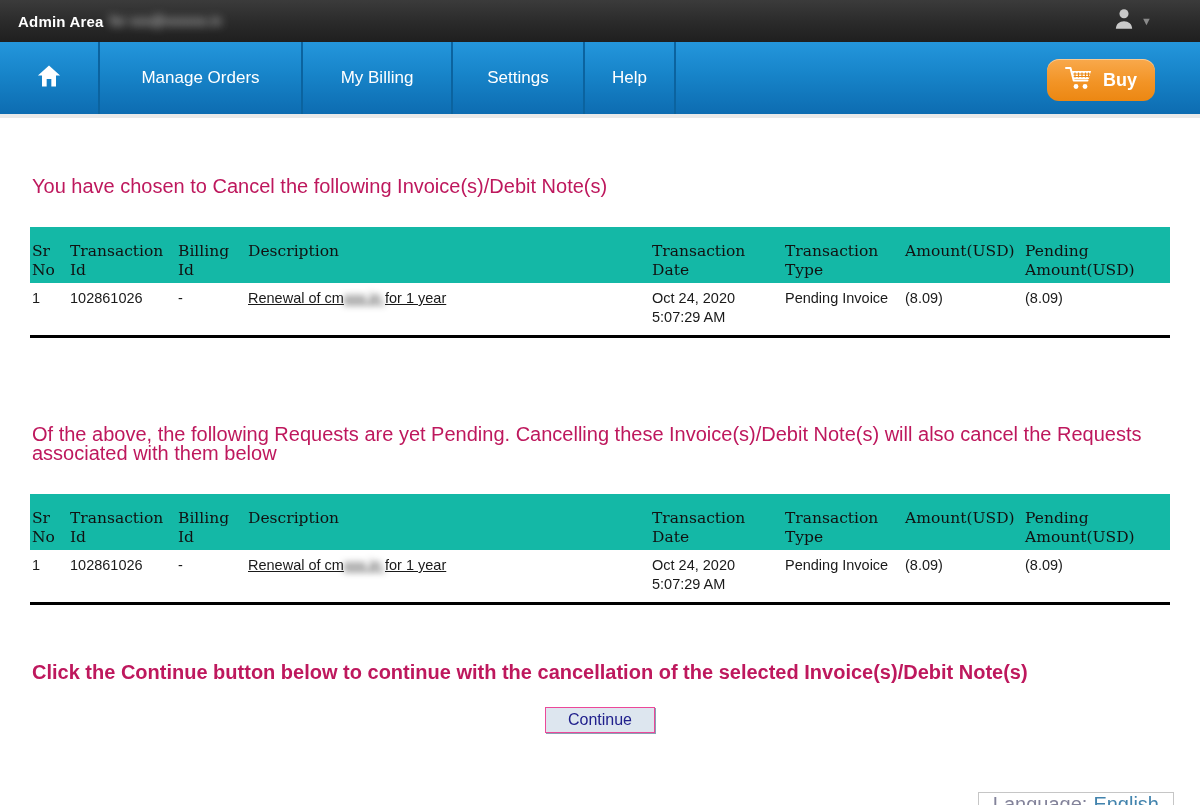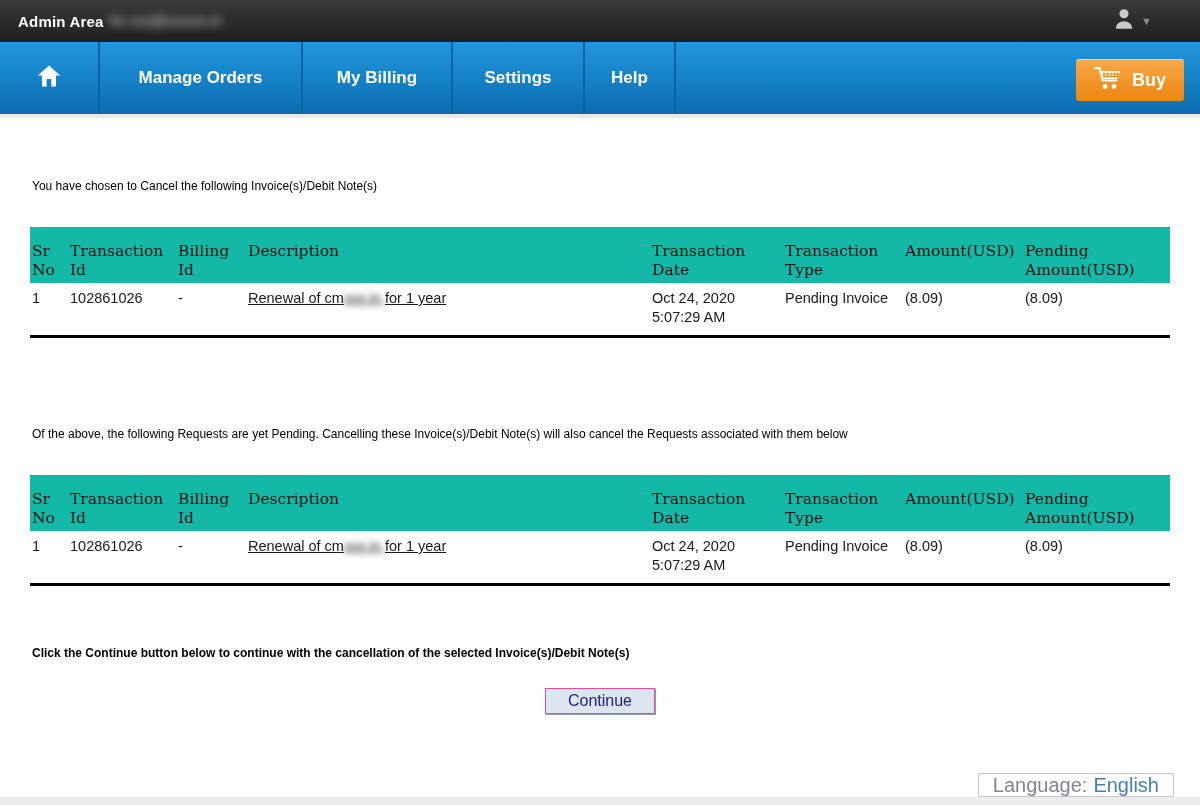--- a/index.html
+++ b/index.html
@@ -12,36 +12,36 @@
   .topbar-title { color:#ffffff; font-weight:bold; font-size:15px; letter-spacing:.2px; }
   .topbar-masked { color:#d6d6d6; font-size:14px; margin-left:6px; filter:blur(4px);
                    user-select:none; }
   .user-area { position:absolute; right:48px; top:6px; display:flex; align-items:center; cursor:pointer; }
   .user-caret { color:#8a8a8a; font-size:11px; margin-left:4px; }
 
   
   .nav { height:76px; background:linear-gradient(180deg,#2496dc 0%,#1784c9 45%,#0d6cb1 100%);
          display:flex; align-items:stretch; position:relative; border-bottom:4px solid #e9e9e9; }
   .nav-tab { display:flex; align-items:center; justify-content:center; color:#fff;
-             font-weight:bold; font-size:17px; cursor:pointer; border-left:2px solid #0b639f; }
+             font-weight:normal; font-size:17px; cursor:pointer; border-left:2px solid #0b639f; }
   .nav-tab:first-child { border-left:none; }
   .tab-home { width:98px; }
   .tab-manage { width:203px; }
   .tab-billing { width:150px; }
   .tab-settings { width:132px; }
   .tab-help { width:93px; border-right:2px solid #0b639f; }
-  .buy-btn { position:absolute; right:16px; top:17px; width:108px; height:42px;
+  .buy-btn { position:absolute; right:45px; top:17px; width:108px; height:42px;
              background:linear-gradient(180deg,#f9a94c 0%,#f29426 55%,#ec8712 100%);
-             border:none; border-radius:3px; color:#fff; font-weight:bold; font-size:18px;
+             border:none; border-radius:12px; color:#fff; font-weight:bold; font-size:18px;
              display:flex; align-items:center; justify-content:center; gap:8px; cursor:pointer;
              box-shadow:inset 0 1px 0 rgba(255,255,255,.4); font-family:"Liberation Sans",sans-serif; }
 
   
   .content { position:relative; }
-  .para { font-size:12px; color:#000000; margin-left:32px; line-height:19px; }
+  .para { font-size:20px; color:#be185d; margin-left:32px; line-height:19px; }
   .p1 { padding-top:59px; }
   .p2 { margin-top:87px; }
   .p3 { margin-top:58px;font-weight:bold; }
 
   table.grid { border-collapse:collapse; table-layout:fixed; width:1140px;
                margin:31px 0 0 30px; border-bottom:3px solid #000; }
   table.grid th { background:#14b8a6; font-family:"DejaVu Serif", serif; font-weight:normal;
                   font-size:15.5px; color:#111; text-align:left; vertical-align:top;
                   padding:15px 4px 3px 2px; line-height:19px; }
   table.grid td { font-size:14.5px; color:#1a1a1a; text-align:left; vertical-align:top;

